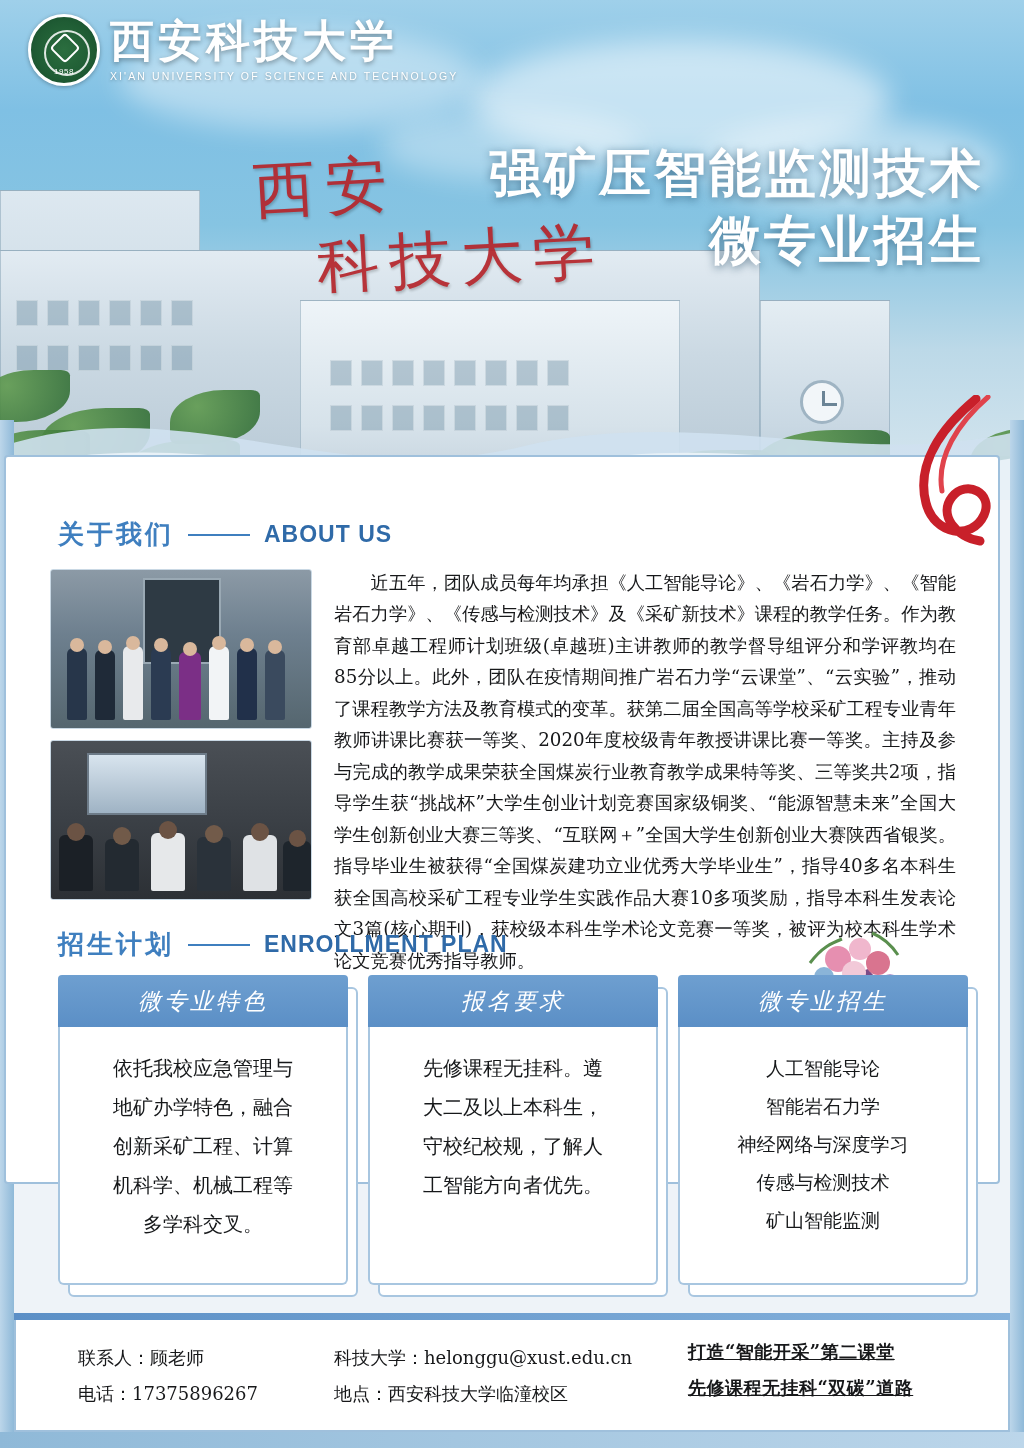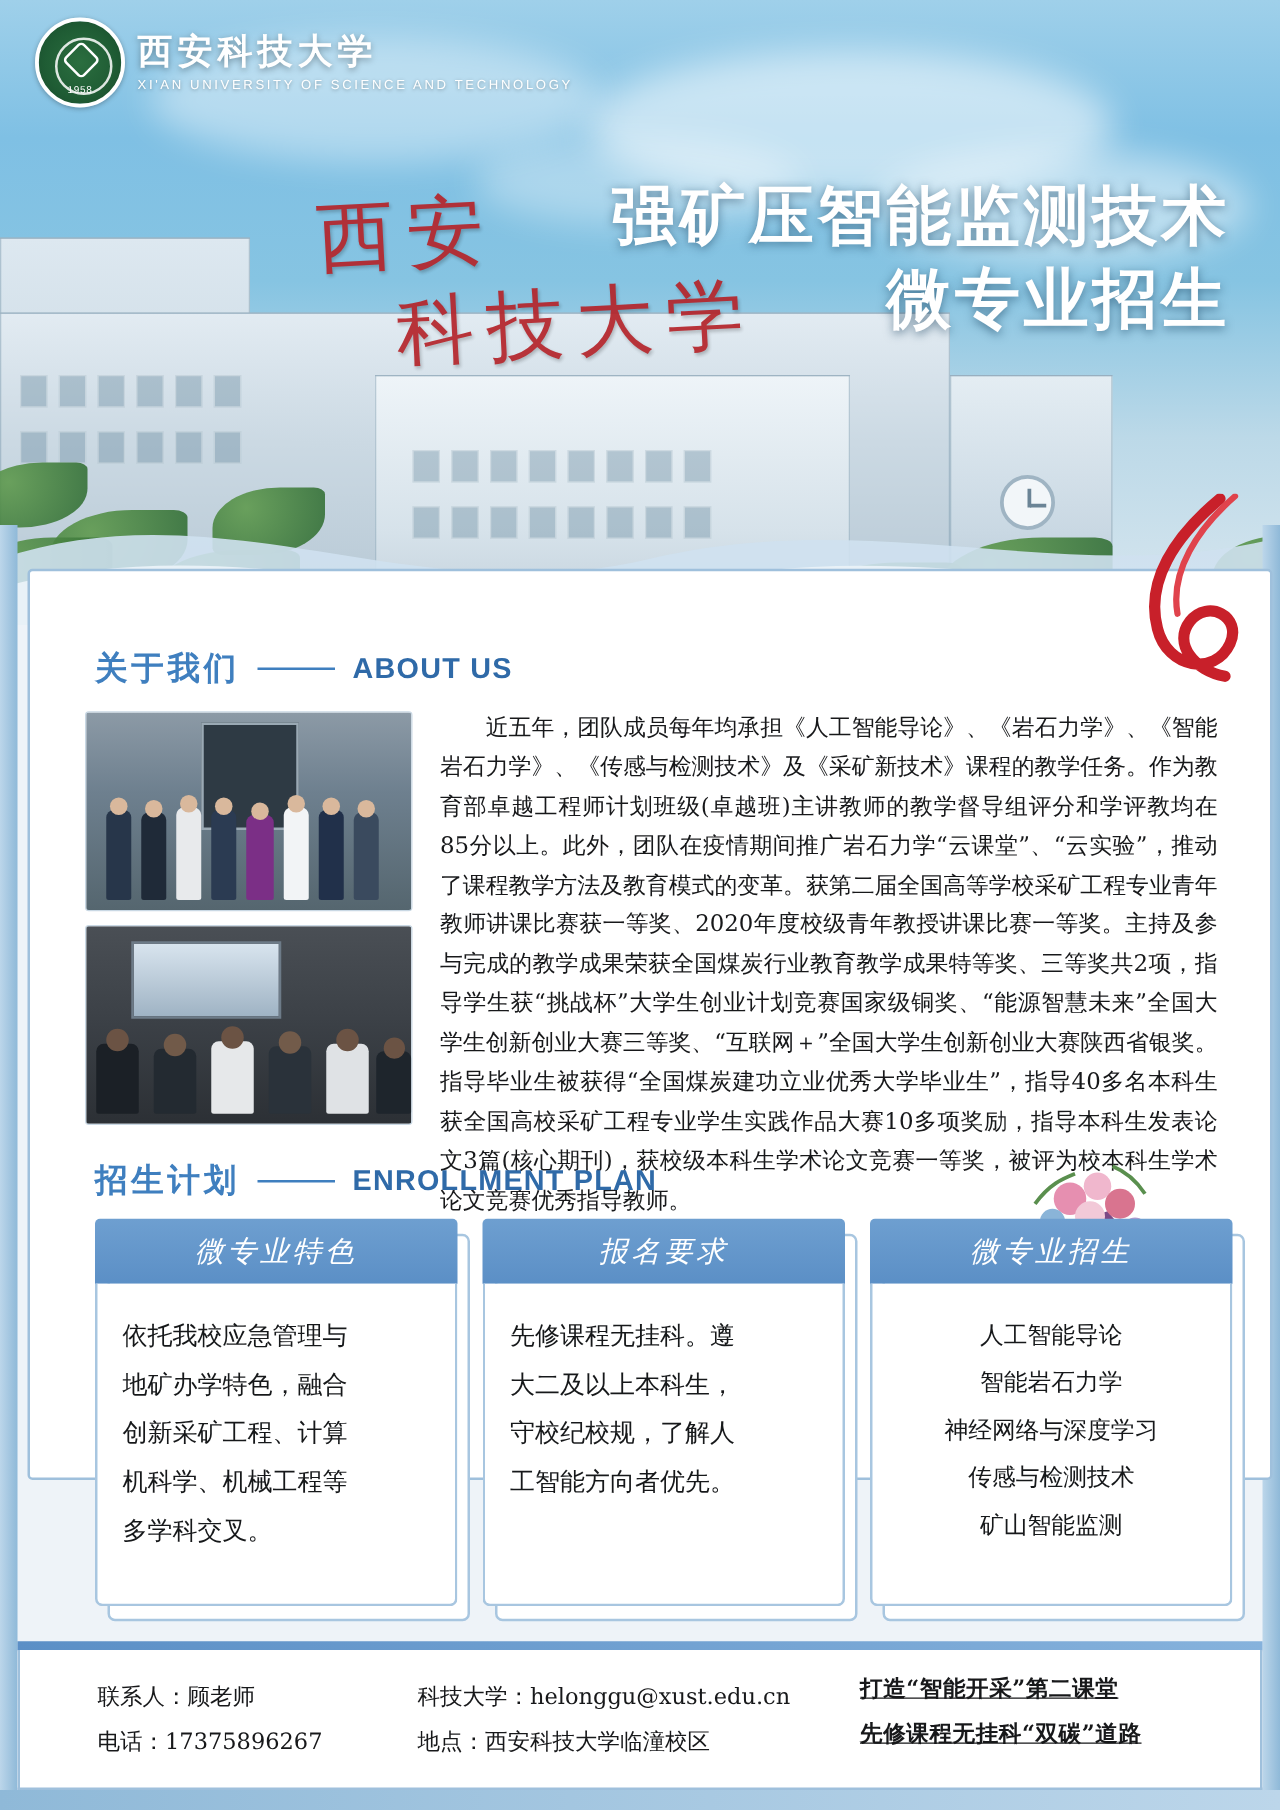--- a/index.html
+++ b/index.html
@@ -106,35 +106,35 @@
   }
   .logo-seal .yr {
     position: absolute; left: 0; right: 0; bottom: 7px; text-align: center;
     color: #fff; font-size: 8px; letter-spacing: .5px;
   }
   .logo-seal .gear {
     position: absolute; left: 23px; top: 20px; width: 22px; height: 22px;
     border: 2px solid #fff; border-radius: 4px; transform: rotate(45deg);
   }
   .logo-text-cn {
-    font-family: "DejaVu Serif", serif; color: #ffffff; font-size: 28px;
+    font-family: "DejaVu Serif", serif; color: #ffffff; font-size: 44px;
     font-weight: bold; letter-spacing: 4px; line-height: 1;
     text-shadow: 0 2px 5px rgba(0,0,0,.35);
   }
   .logo-text-en {
     color: #ffffff; font-size: 10.5px; letter-spacing: 2.1px; margin-top: 7px;
     text-shadow: 0 1px 3px rgba(0,0,0,.35);
   }
 
   
   .wave { position: absolute; left: 0; bottom: -2px; width: 1024px; height: 150px; }
 
   
   .body-panel {
-    position: absolute; left: 22px; top: 455px; width: 996px; height: 729px;
+    position: absolute; left: 4px; top: 455px; width: 996px; height: 729px;
     background: #ffffff;
     border: 2px solid #9fc0dc;
     border-radius: 4px;
   }
   .page-edge-l, .page-edge-r {
     position: absolute; top: 420px; width: 14px; height: 1028px;
     background: linear-gradient(90deg,#bcd6ea,#8fb9d8);
   }
   .page-edge-l { left: 0; } .page-edge-r { right: 0; }
 
@@ -194,21 +194,21 @@
     color: #ffffff; font-family: "DejaVu Serif", serif; font-size: 23px; letter-spacing: 3px;
     border-radius: 4px 4px 0 0;
     font-style: italic;
   }
   .card-body {
     border: 2px solid #a8c6e0; border-top: none; border-radius: 0 0 6px 6px;
     background: #ffffff; padding: 22px 20px 18px 20px; min-height: 258px;
   }
   .card-body p {
     font-family: "DejaVu Serif", serif; font-size: 20px; color: #16181a;
-    line-height: 1.95; text-align: left;
+    line-height: 1.95; text-align: center;
   }
   .card-body.centered p { text-align: center; font-size: 19px; line-height: 2.0; }
 
   
   .ribbon {
     position: absolute; right: 14px; top: 395px; width: 130px; height: 190px;
     pointer-events: none;
   }
 
   

